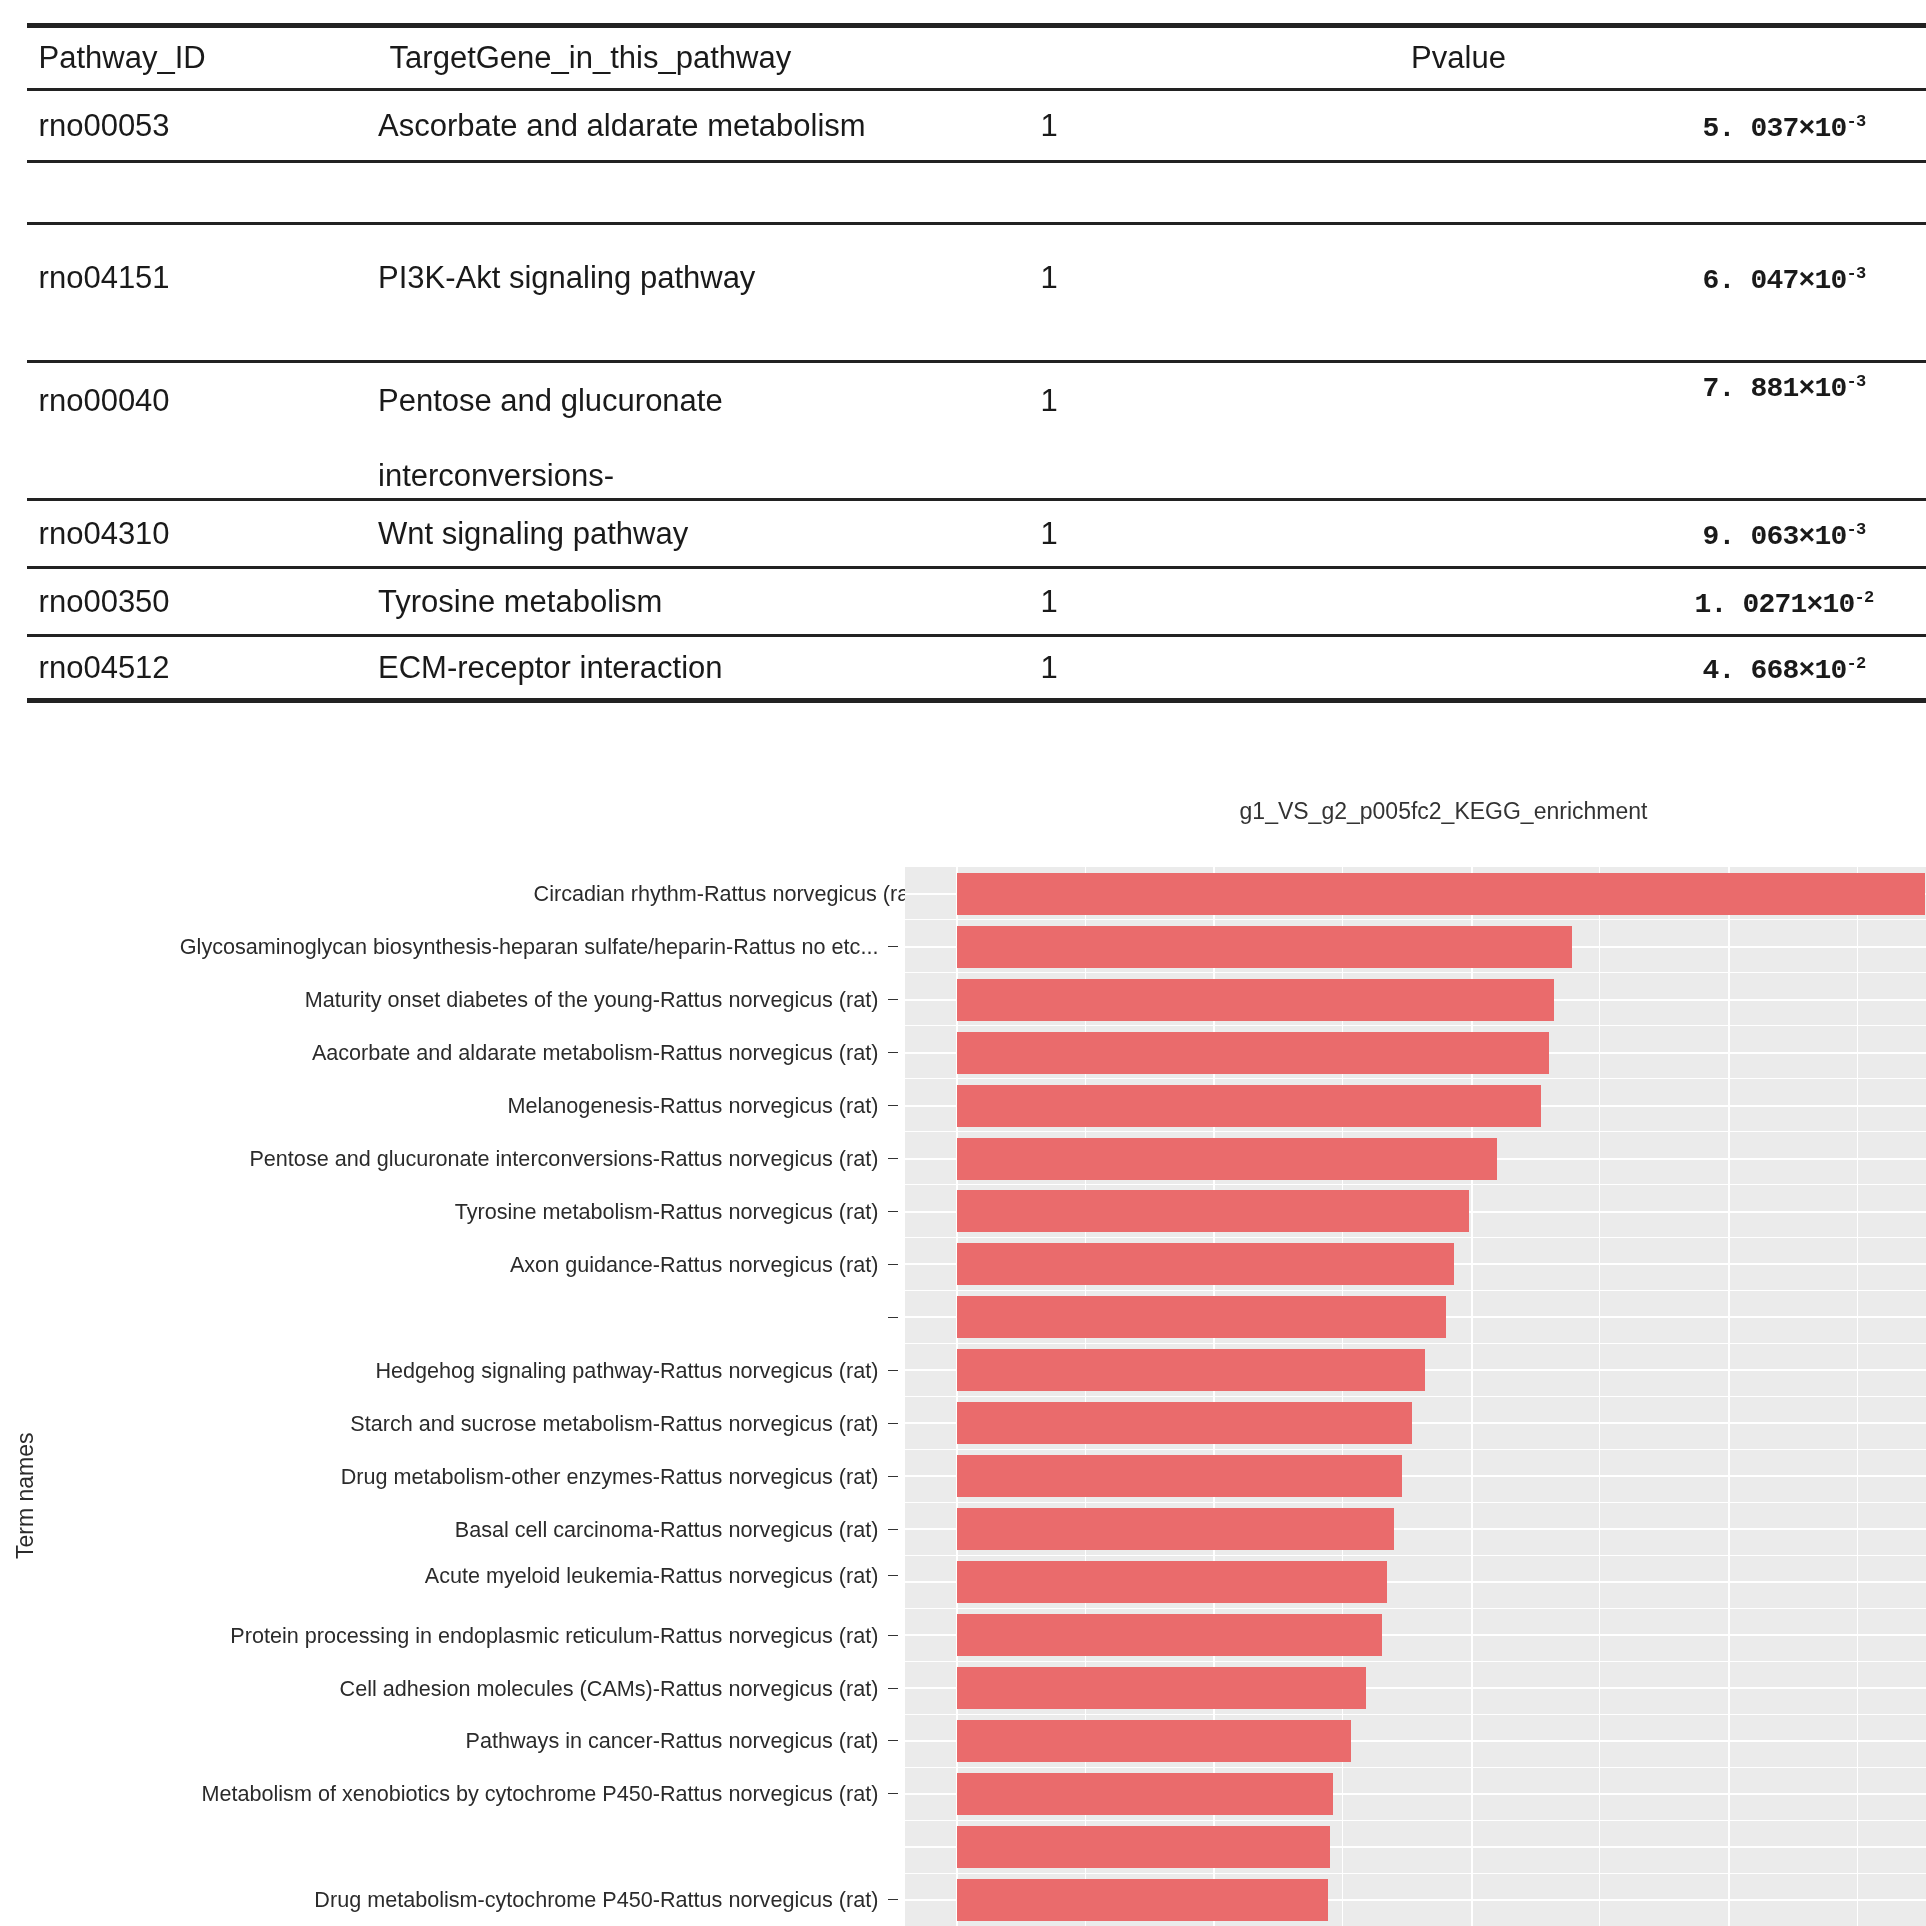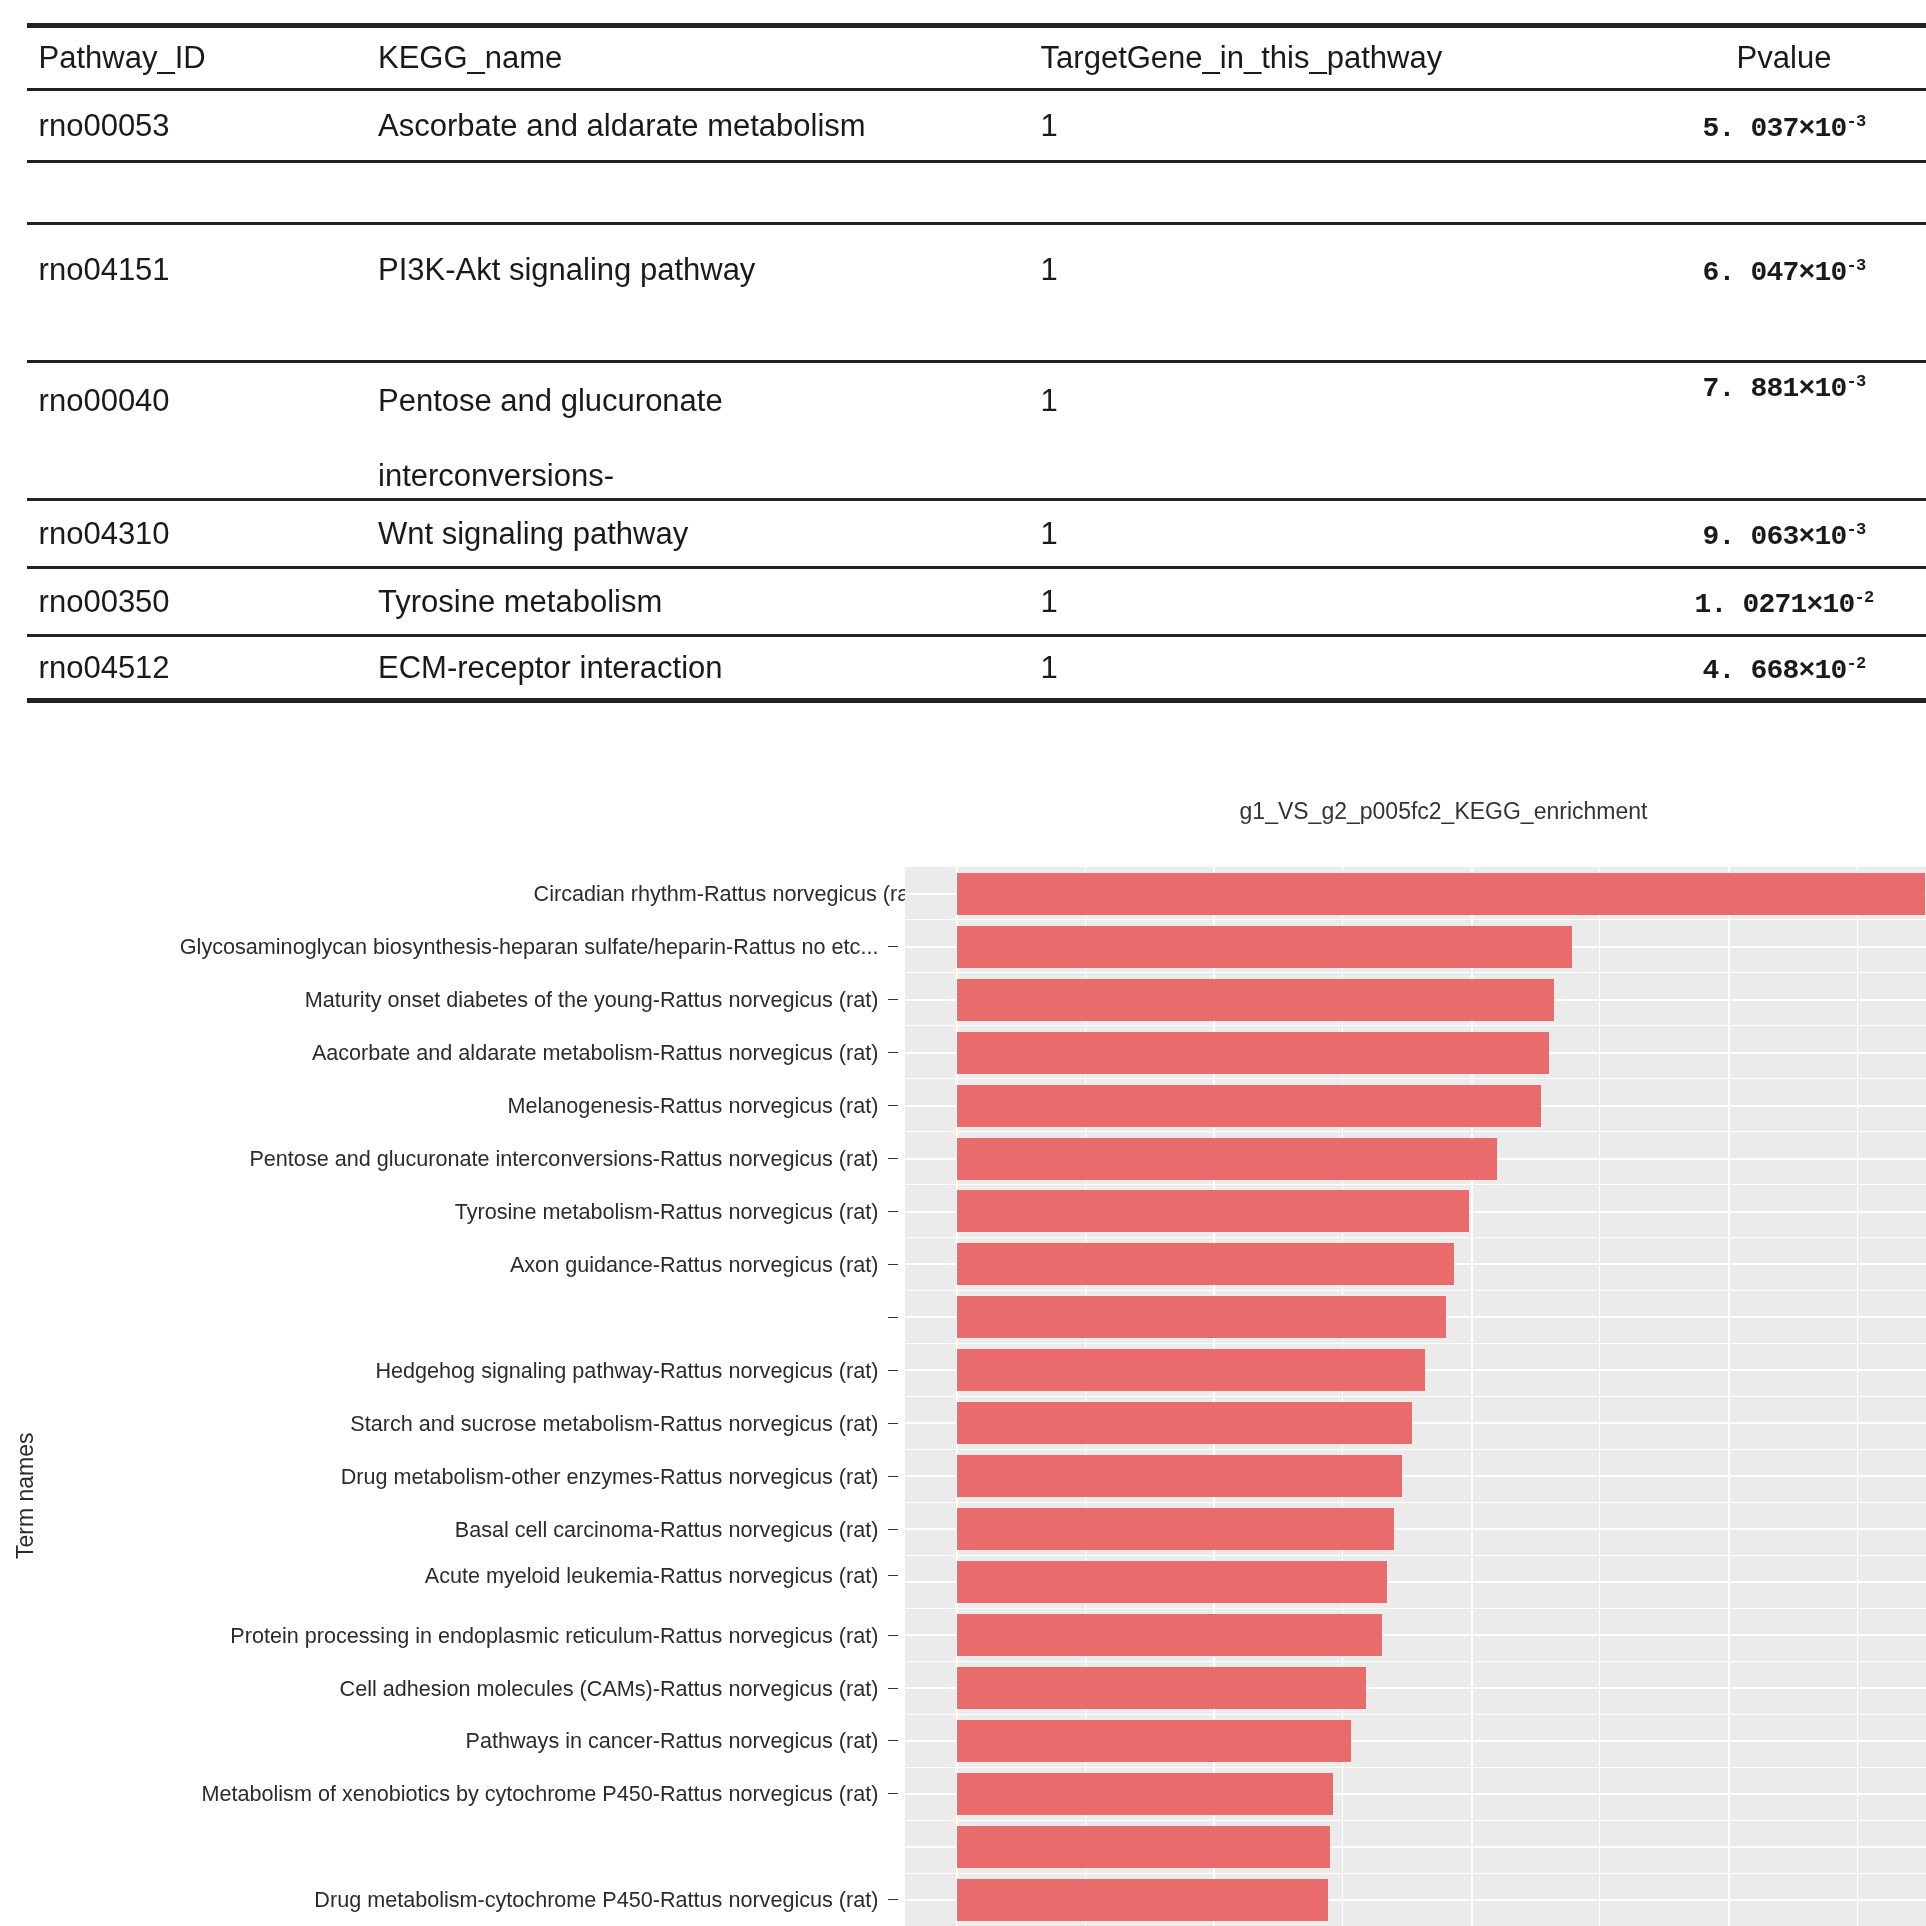--- a/index.html
+++ b/index.html
@@ -12,21 +12,21 @@
   .trow{display:flex;align-items:center;border-bottom:3.1px solid #222;font-size:31px;}
   .trow:last-child{border-bottom:none;}
   .c1{width:351px;padding-left:11.6px;box-sizing:border-box;}
   .c2{width:651px;box-sizing:border-box;}
   .c3{width:578px;padding-left:11.6px;box-sizing:border-box;}
   .c4{flex:1;text-align:center;}
   .thead{height:60px;}
   .rowA{height:69px;}
   .rowBlank{height:59px;border-bottom:3.9px solid #222;}
   .rowTall{height:135px;align-items:flex-start;}
-  .rowTall .cell{padding-top:27px;}
+  .rowTall .cell{padding-top:35px;}
   .rowTwo{height:135px;align-items:flex-start;}
   .rowTwo .pad{padding-top:20px;}
   .rowTwo .c4{padding-top:5.4px;}
   .rowTwo .line2{margin-top:39px;}
   .rowS{height:65px;}
   .rowLast{height:61px;}
   .pv{font-family:"Liberation Mono",monospace;font-weight:bold;font-size:28px;letter-spacing:-0.8px;white-space:nowrap;}
   .pv sup{font-size:17px;vertical-align:super;}
 
   
@@ -50,21 +50,20 @@
                transform-origin:0 0;font-size:23px;color:#2b2b2b;white-space:nowrap;}
 </style>
 </head>
 <body>
 
 <div class="page">
 
   <section class="ktable">
     <div class="trow thead">
       <div class="c1">Pathway_ID</div>
-      <div class="c2">KEGG_name</div>
       <div class="c3">TargetGene_in_this_pathway</div>
       <div class="c4">Pvalue</div>
     </div>
 
     <div class="trow rowA">
       <div class="c1">rno00053</div>
       <div class="c2">Ascorbate and aldarate metabolism</div>
       <div class="c3">1</div>
       <div class="c4">
         <span class="pv"><span>5. 037×10</span><sup>-3</sup></span>

